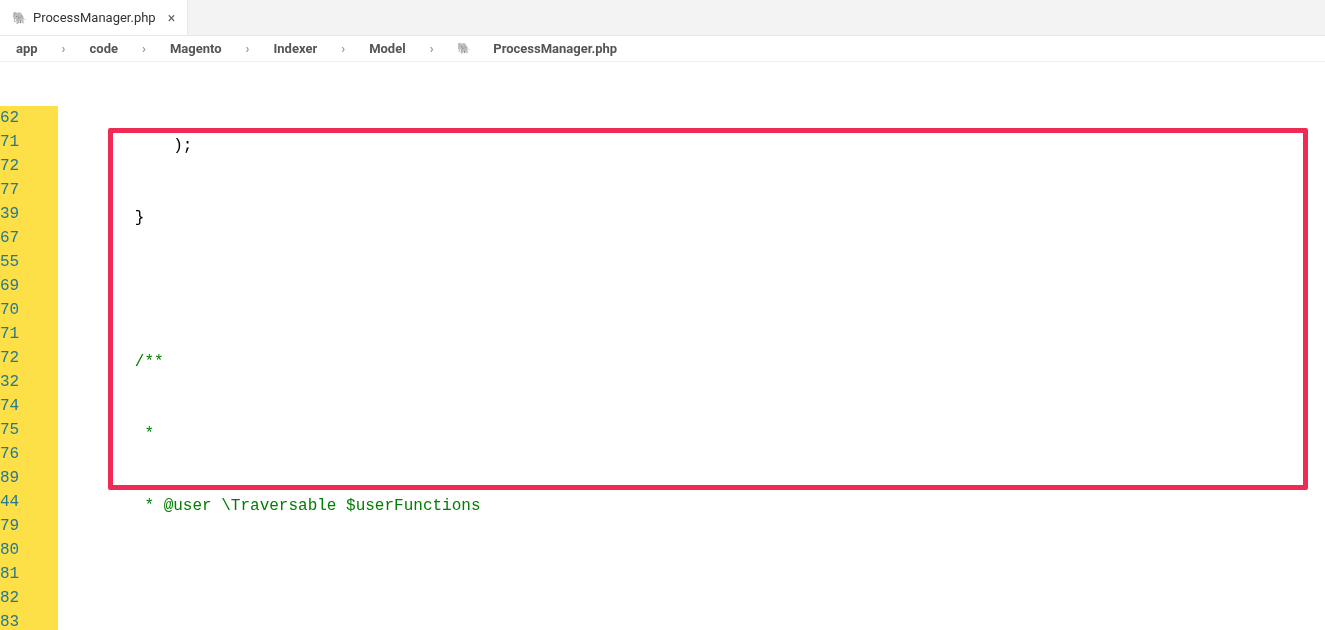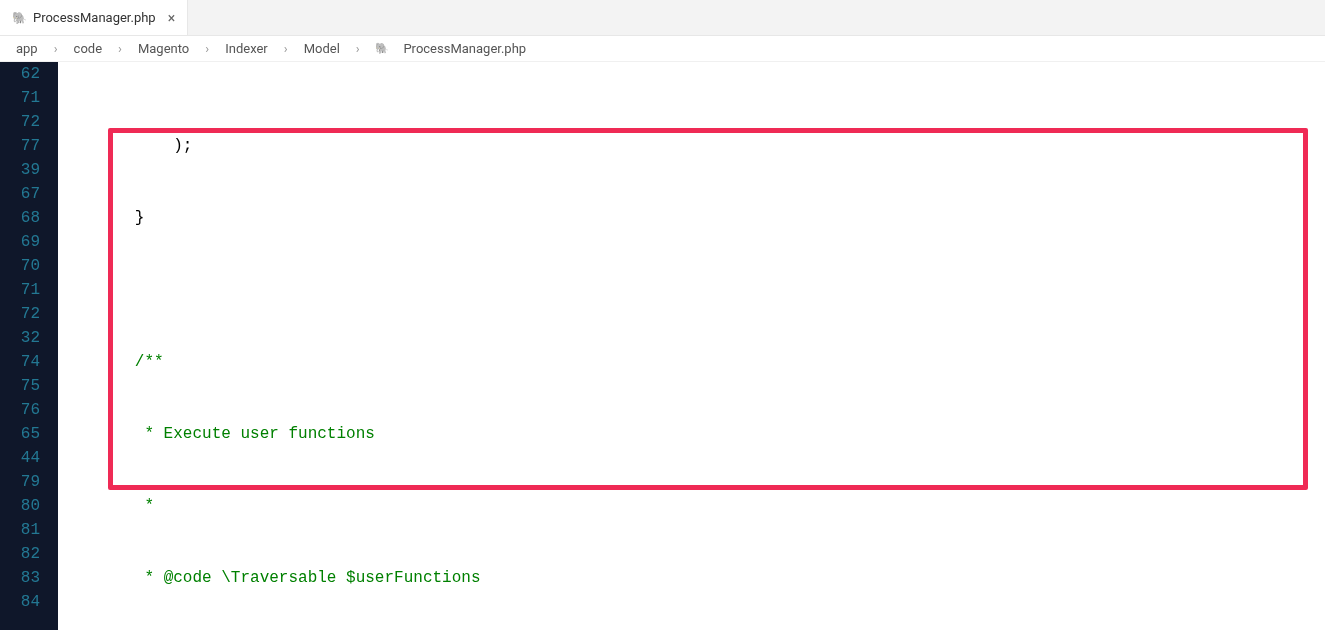--- a/index.html
+++ b/index.html
@@ -37,40 +37,42 @@
       font-size: 14px;
       cursor: pointer;
     }
     .breadcrumb {
       height: 26px;
       display: flex;
       align-items: center;
       padding: 0 16px;
       font-size: 13px;
       color: #555;
-      gap: 12px;
+      gap: 20px;
       border-bottom: 1px solid #f0f0f0;
+      font-weight: bold;
     }
     .breadcrumb .crumb { color: #555; }
     .breadcrumb .sep { color: #999; margin: 0 4px; }
     .breadcrumb .icon-php-sm { color: #8a5cb8; font-size: 11px; margin-right: 2px; }
     .editor {
       display: flex;
       font-family: Consolas, "Courier New", monospace;
       font-size: 16px;
       line-height: 24px;
       height: calc(100% - 62px);
     }
     .gutter {
       width: 58px;
-      text-align: right;
+      text-align: left;
       padding-right: 18px;
       color: #237893;
       user-select: none;
-      background: #0f172a;
+      background: #fde047;
+      margin-top: 44px;
     }
     .gutter .ln { height: 24px; }
     .code-area {
       flex: 1;
       position: relative;
       white-space: pre;
       color: #333;
     }
     .code-line { height: 24px; }
     .tok-punc { color: #000; }
@@ -110,47 +112,46 @@
 </div>
 
 <div class="editor">
   <div class="gutter">
     <div class="ln">62</div>
     <div class="ln">71</div>
     <div class="ln">72</div>
     <div class="ln">77</div>
     <div class="ln">39</div>
     <div class="ln">67</div>
-    <div class="ln">68</div>
+    <div class="ln">55</div>
     <div class="ln">69</div>
     <div class="ln">70</div>
     <div class="ln">71</div>
     <div class="ln">72</div>
     <div class="ln">32</div>
     <div class="ln">74</div>
     <div class="ln">75</div>
     <div class="ln">76</div>
-    <div class="ln">65</div>
+    <div class="ln">89</div>
     <div class="ln">44</div>
     <div class="ln">79</div>
     <div class="ln">80</div>
     <div class="ln">81</div>
     <div class="ln">82</div>
     <div class="ln">83</div>
     <div class="ln">84</div>
   </div>
   <div class="code-area">
     <div class="highlight-box" style="left:50px; top:66px; width:1200px; height:362px;"></div>
     <div class="code-line"><span class="tok-punc">            );</span></div>
     <div class="code-line"><span class="tok-punc">        }</span></div>
     <div class="code-line"><span></span></div>
     <div class="code-line"><span class="tok-comment">        /**</span></div>
-    <div class="code-line"><span class="tok-comment">         * Execute user functions</span></div>
     <div class="code-line"><span class="tok-comment">         *</span></div>
-    <div class="code-line"><span class="tok-comment">         * </span><span class="tok-doctag">@code</span><span class="tok-comment"> \Traversable $userFunctions</span></div>
+    <div class="code-line"><span class="tok-comment">         * </span><span class="tok-doctag">@user</span><span class="tok-comment"> \Traversable $userFunctions</span></div>
     
     
     
     
     
     
     
     
     
     

